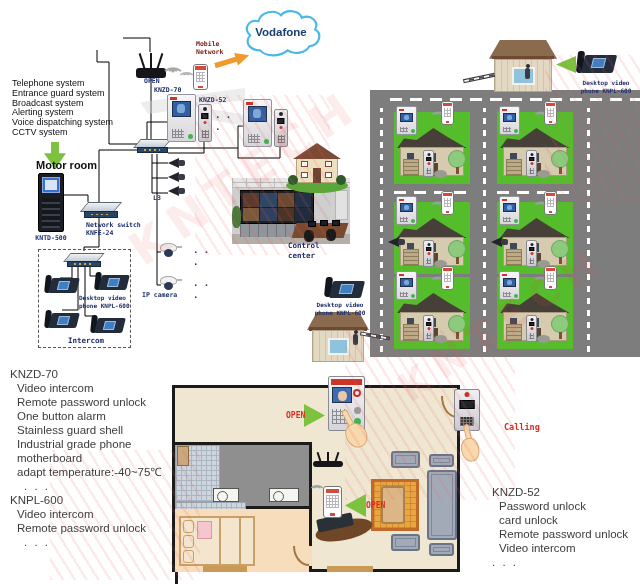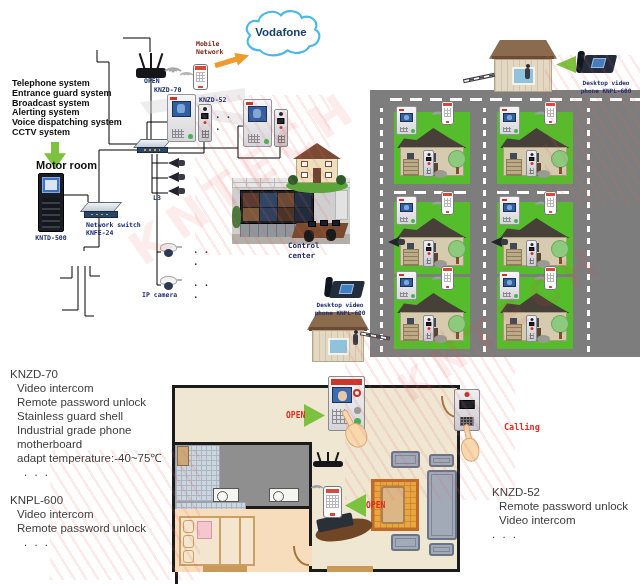--- a/index.html
+++ b/index.html
@@ -3,21 +3,21 @@
 <meta charset="utf-8">
 <style>
 *{margin:0;padding:0;box-sizing:border-box}
 body{background:#fff}
 .canvas{position:relative;width:640px;height:584px;background:#fff;overflow:hidden;font-family:"Liberation Sans",sans-serif}
 .abs{position:absolute}
 svg.abs{z-index:5}
 
 .lblM{position:absolute;font-family:"DejaVu Sans Mono",monospace;font-weight:bold;font-size:6.5px;line-height:1.3;color:#1c2d6b;z-index:8}
 .ctr{text-align:center}
-.sysline{font-size:9px;font-weight:bold;color:#0d0d0d;line-height:9.8px;white-space:nowrap}
+.sysline{font-size:9px;font-weight:normal;color:#0d0d0d;line-height:9.8px;white-space:nowrap}
 .prod{position:absolute;font-size:11.5px;line-height:14px;color:#3c3c3c;z-index:9}
 .prod .f{padding-left:7px}
 .prod .mo{padding-left:14px;letter-spacing:2px}
 .redlbl{position:absolute;font-family:"DejaVu Sans Mono",monospace;font-weight:bold;color:#e02a1e;z-index:9}
 
 .vpanel{position:absolute;background:linear-gradient(180deg,#f6f6f8,#d7d7db);border:1px solid #94949c;border-radius:2px;z-index:4}
 .vpanel i,.dstn i,.mhouse i,.ghouse i,.srv i,.sw i,.dph i,.rtr i,.sph i,.tree i,.dome i,.bed i,.bigp i{position:absolute;display:block}
 .vpanel .rd{top:2px;left:2px;width:7px;height:3px;background:#cc3527}
 .vpanel .sc{top:6px;left:15%;width:70%;height:34%;background:#2f5fa5;border:1px solid #20304a}
 .vpanel .sc:after{content:"";position:absolute;left:25%;top:18%;width:45%;height:62%;background:#7fa7d8;border-radius:40%}
@@ -256,20 +256,48 @@
     </div>
   <div class="lblM" style="left:193px;top:247px;width:24px;font-size:9px">· · ·</div>
   <div class="dome" style="left:160px;top:276px">
       <i class="tp"></i>
       <i class="bl"></i>
       <i class="arm"></i>
     </div>
   <div class="lblM" style="left:193px;top:280px;width:24px;font-size:9px">· · ·</div>
   <div class="lblM" style="left:142px;top:291px;width:44px">IP camera</div>
 
+  <div class="abs" style="left:38px;top:249px;width:93px;height:99px;border:1px dashed #555;z-index:3">
+    <div class="sw" style="left:28px;top:3px;width:34px;height:15px">
+        <i class="tp"></i>
+        <i class="fr"></i>
+      </div>
+    <div class="dph" style="left:6px;top:22px;width:33px;height:25px">
+        <i class="hs"></i>
+        <i class="bd"></i>
+        <i class="sc"></i>
+      </div>
+    <div class="dph" style="left:56px;top:19px;width:33px;height:25px">
+        <i class="hs"></i>
+        <i class="bd"></i>
+        <i class="sc"></i>
+      </div>
+    <div class="dph" style="left:6px;top:57px;width:33px;height:25px">
+        <i class="hs"></i>
+        <i class="bd"></i>
+        <i class="sc"></i>
+      </div>
+    <div class="dph" style="left:52px;top:62px;width:33px;height:25px">
+        <i class="hs"></i>
+        <i class="bd"></i>
+        <i class="sc"></i>
+      </div>
+    <div class="lblM" style="left:40px;top:44px;width:54px;font-size:6px">Desktop video phone KNPL-600</div>
+    <div class="lblM ctr" style="left:24px;top:86px;width:46px;font-size:7.5px">Intercom</div>
+  </div>
 
   <div class="abs" style="left:286px;top:141px;width:62px;height:52px;z-index:5">
     <div class="abs" style="left:0;bottom:0;width:62px;height:15px;background:#58a838;border-radius:50%"></div>
     <div class="abs" style="left:10px;top:16px;width:42px;height:26px;background:#ece0bf;border:1px solid #b7a67c"></div>
     <div class="abs" style="left:5px;top:2px;width:52px;height:16px;background:#7a4a35;clip-path:polygon(4% 100%,50% 0,96% 100%)"></div>
     <div class="abs" style="left:15px;top:20px;width:7px;height:6px;background:#fff;border:1px solid #7a4a35"></div>
     <div class="abs" style="left:39px;top:20px;width:7px;height:6px;background:#fff;border:1px solid #7a4a35"></div>
     <div class="abs" style="left:15px;top:31px;width:7px;height:6px;background:#fff;border:1px solid #7a4a35"></div>
     <div class="abs" style="left:39px;top:31px;width:7px;height:6px;background:#fff;border:1px solid #7a4a35"></div>
     <div class="abs" style="left:27px;top:27px;width:8px;height:15px;background:#6e4430"></div>
@@ -566,33 +594,36 @@
       <i class="bd"></i>
       <i class="wn"></i>
     </div>
   <div class="person" style="left:352px;top:330px"></div>
   <div class="barrier" style="left:360px;top:334px;width:30px;transform:rotate(10deg)"></div>
 
   <div class="prod" style="left:10px;top:367px;width:182px">
     <div>KNZD-70</div>
     <div class="f">Video intercom</div>
     <div class="f">Remote password unlock</div>
+    <div class="f">One button alarm</div>
     <div class="f">Stainless guard shell</div>
     <div class="f">Industrial grade phone motherboard</div>
     <div class="f">adapt temperature:-40~75℃</div>
     <div class="mo">. . .</div>
   </div>
   <div class="prod" style="left:10px;top:493px;width:160px">
     <div>KNPL-600</div>
     <div class="f">Video intercom</div>
     <div class="f">Remote password unlock</div>
     <div class="mo">. . .</div>
   </div>
   <div class="prod" style="left:492px;top:485px;width:146px">
     <div>KNZD-52</div>
+    <div class="f">Password unlock</div>
+    <div class="f">card unlock</div>
     <div class="f">Remote password unlock</div>
     <div class="f">Video intercom</div>
     <div class="mo" style="padding-left:0">. . .</div>
   </div>
 
   <div class="fp">
     <div style="left:0;top:54px;width:137px;height:67px;background:#8f8f8f;border-top:3px solid #1b1b1b;border-bottom:3px solid #1b1b1b">
       <div class="tile" style="left:16px;top:2px;width:45px;height:57px"></div>
       <div class="tile" style="left:64px;top:2px;width:71px;height:57px"></div>
       <div class="wall" style="left:61px;top:0;width:3px;height:61px"></div>

